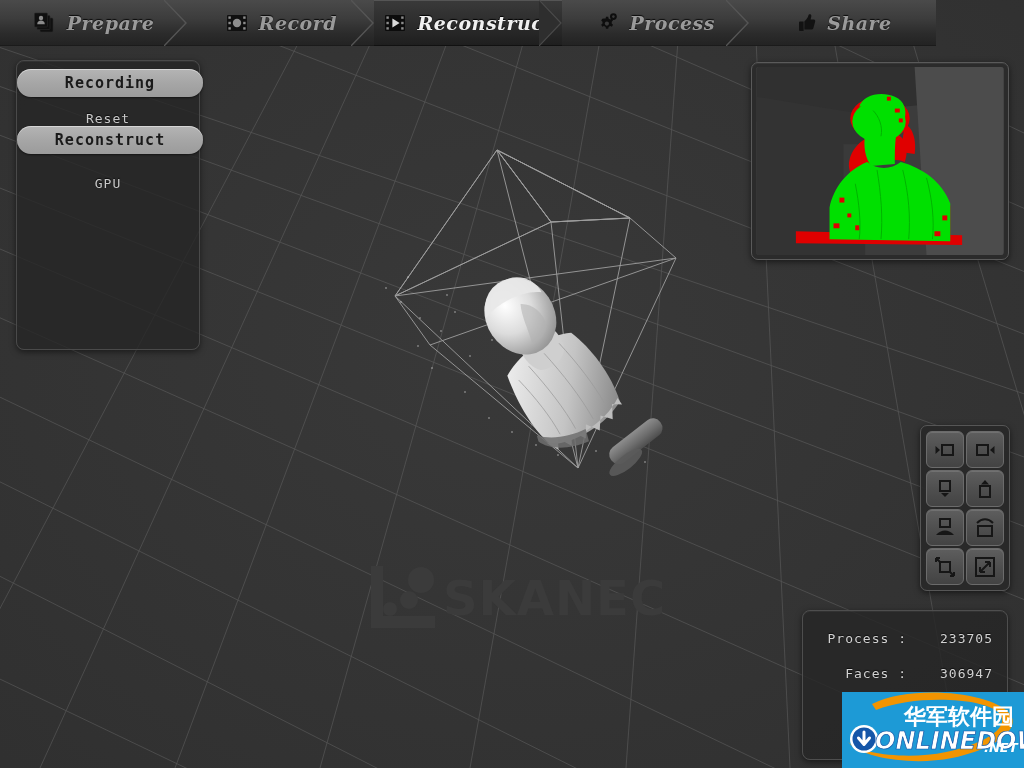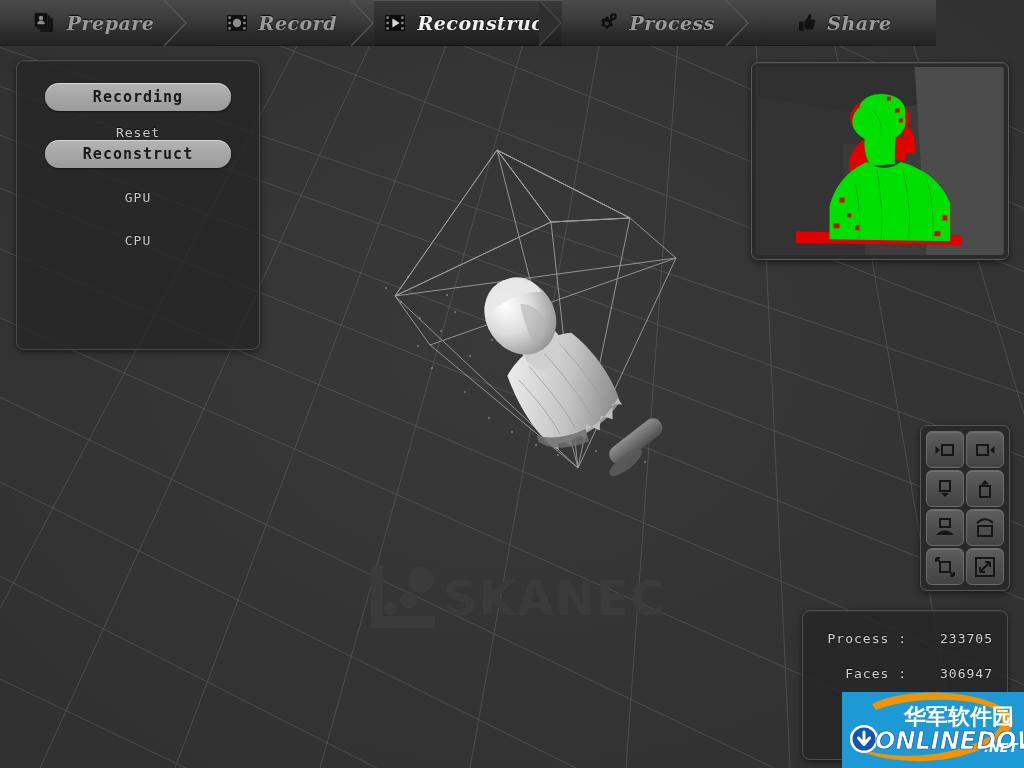--- a/index.html
+++ b/index.html
@@ -43,27 +43,27 @@
     font-family: "DejaVu Serif", "Liberation Serif", serif;
     font-style: italic; font-weight: bold; font-size: 19px;
     color: #9a9a9a; letter-spacing: 0.5px;
     text-shadow: 0 -1px 1px rgba(0,0,0,0.85);
   }
   .navtab.active .tablabel { color: #f0f0f0; text-shadow: 0 -1px 1px #000; }
   .navtab .tabicon { width: 24px; height: 24px; display: block; flex: 0 0 24px; }
 
   
   #left-panel {
-    position: absolute; left: 16px; top: 60px; width: 244px; height: 290px;
+    position: absolute; left: 16px; top: 60px; width: 184px; height: 290px;
     background: rgba(38,38,38,0.80);
     border: 1px solid #4a4a4a;
     border-radius: 8px;
     box-shadow: 0 2px 6px rgba(0,0,0,0.5), inset 0 1px 0 rgba(255,255,255,0.05);
     z-index: 25;
-    padding-top: 22px;
+    padding-top: 8px;
   }
   .pbtn {
     display: block; width: 186px; height: 28px; margin: 0 auto;
     border-radius: 14px; border: none;
     background: linear-gradient(to bottom, #b4b4b4 0%, #a6a6a6 50%, #9b9b9b 100%);
     box-shadow: inset 0 1px 0 rgba(255,255,255,0.45), 0 1px 2px rgba(0,0,0,0.5);
     color: #1a1a1a; font-family: "DejaVu Sans Mono","Liberation Mono",monospace;
     font-size: 15px; font-weight: bold; letter-spacing: 1px;
     cursor: pointer; line-height: 28px; text-align: center;
   }
@@ -384,23 +384,20 @@
     </div>
     <div id="row-reset">
       <span class="ptext">Reset</span>
     </div>
     <div id="row-reconstruct">
       <button class="pbtn">Reconstruct</button>
     </div>
     <div id="row-gpu">
       <span class="ptext">GPU</span>
     </div>
-    <div id="row-cpu">
-      <span class="ptext">CPU</span>
-    </div>
   </div>
 
   <div id="preview">
     <div id="preview-inner">
       <svg id="preview-svg" viewBox="0 0 250 190">
 
         <polygon points="0,0 250,0 250,190 0,190" fill="#3c3c3c"></polygon>
         <polygon points="0,0 250,0 250,30 0,55" fill="#303030"></polygon>
         <polygon points="160,0 250,0 250,190 172,190" fill="#4c4c4c"></polygon>
         <polygon points="0,30 110,48 110,190 0,190" fill="#333333"></polygon>

